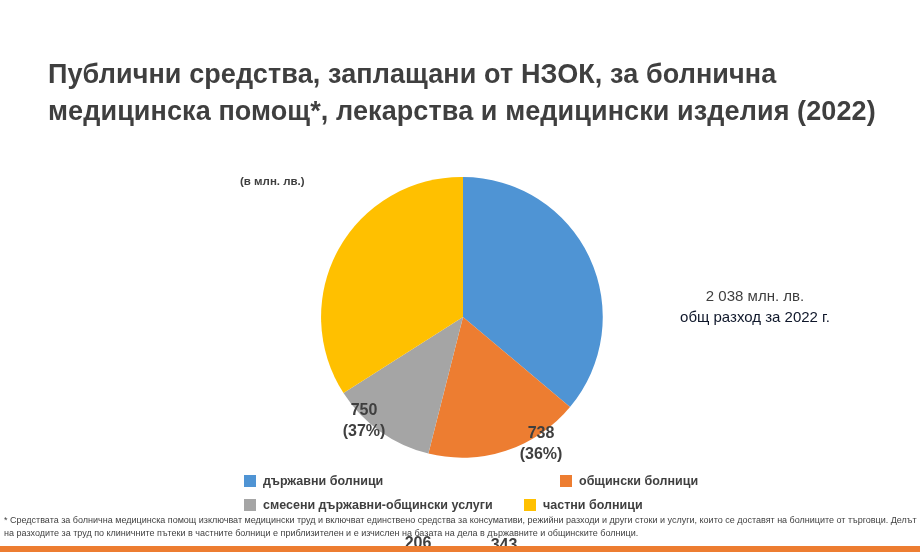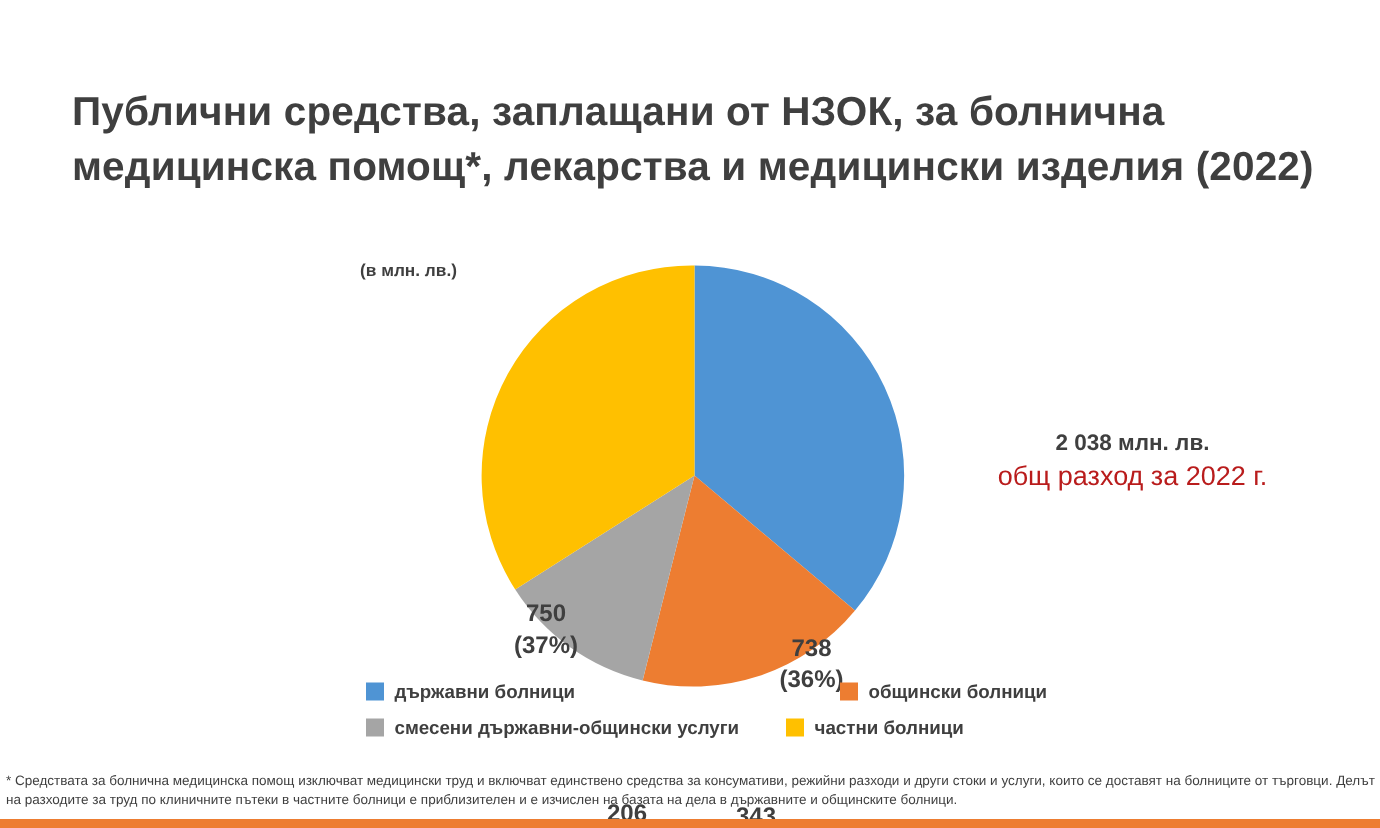--- a/index.html
+++ b/index.html
@@ -74,35 +74,35 @@
   
   #total-box {
     position: absolute;
     left: 640px;
     top: 285px;
     width: 230px;
     text-align: center;
   }
   #total-value {
     font-size: 15px;
-    font-weight: bold;
+    font-weight: normal;
     color: #3f3f3f;
     line-height: 22px;
   }
   #total-caption {
-    font-size: 18px;
-    color: #b91c1c;
+    font-size: 15px;
+    color: #0f172a;
     line-height: 20px;
   }
 
   
   #legend {
     position: absolute;
     left: 236px;
-    top: 450px;
+    top: 470px;
     width: 452px;
     height: 46px;
     text-align: right;
   }
   .legend-item {
     position: absolute;
     display: flex;
     align-items: center;
     font-size: 12.5px;
     font-weight: bold;

